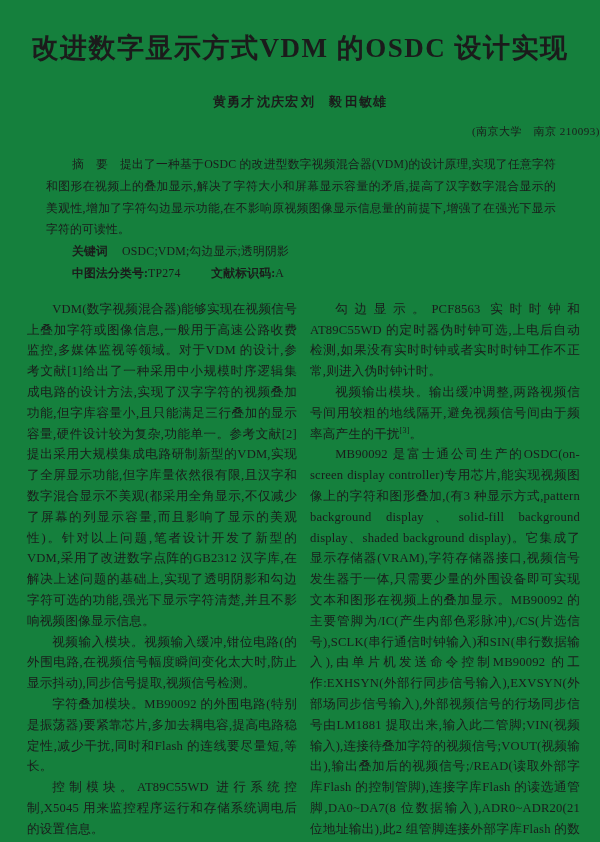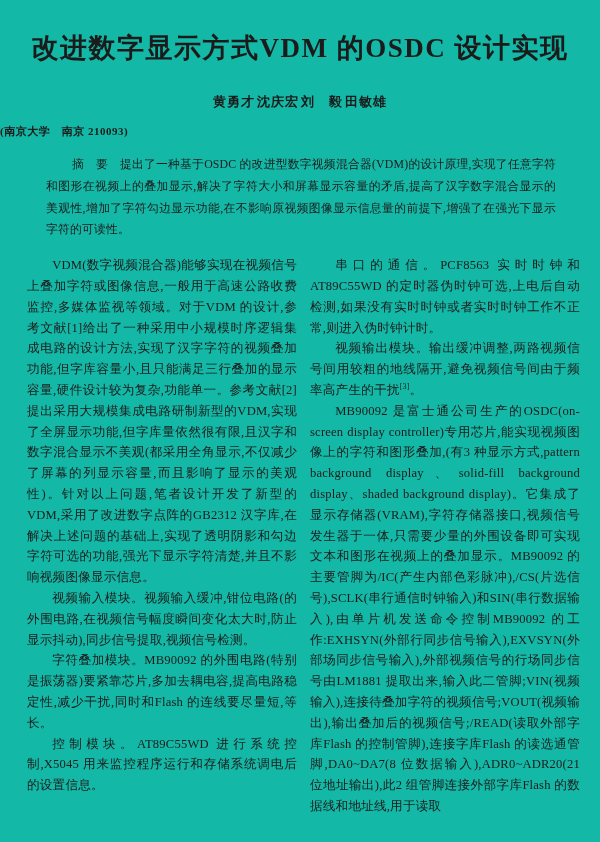--- a/index.html
+++ b/index.html
@@ -1,20 +1,20 @@
 <!DOCTYPE html>
 <html lang="zh"><head>
 <meta charset="utf-8">
 <style>
   html,body{margin:0;padding:0;background:#e9e9e7;}
   .page{
     position:relative;
     width:600px;height:842px;
     margin:0 auto;
-    background:#14b8a6;
+    background:#15803d;
     color:#1b1b1b;
     font-family:"Liberation Serif","DejaVu Serif",serif;
     overflow:hidden;
     box-sizing:border-box;
   }
   .title{
     margin:30px 20px 0 20px;
     text-align:center;
     font-size:27px;
     font-weight:bold;
@@ -25,24 +25,23 @@
     margin-top:27px;
     display:flex;
     justify-content:center;
     gap:2px;
     font-size:13px;
     font-weight:bold;
     letter-spacing:1px;
   }
   .affiliation{
     margin-top:13px;
-    text-align:left;
+    text-align:right;
     font-size:11px;
     letter-spacing:0.5px;
-    font-weight:bold;
   }
   .abstract{
     margin:15px 44px 0 46px;
     font-size:11.8px;
     line-height:21.8px;
     text-align:justify;
     letter-spacing:0.2px;
   }
   .abstract p{margin:0;}
   .abstract .first{text-indent:2.2em;}
@@ -87,32 +86,34 @@
     <span>黄勇才</span>
     <span>沈庆宏</span>
     <span>刘　毅</span>
     <span>田敏雄</span>
   </div>
 
   <div class="affiliation">(南京大学　南京 210093)</div>
 
   <div class="abstract">
     <p class="first"><span class="ab-label">摘　要</span><span>提出了一种基于OSDC 的改进型数字视频混合器(VDM)的设计原理,实现了任意字符和图形在视频上的叠加显示,解决了字符大小和屏幕显示容量的矛盾,提高了汉字数字混合显示的美观性,增加了字符勾边显示功能,在不影响原视频图像显示信息量的前提下,增强了在强光下显示字符的可读性。</span></p>
+    <p class="kw-line"><span class="kw-label">关键词</span><span>OSDC;VDM;勾边显示;透明阴影</span></p>
+    <p class="clc-line"><span class="clc-label">中图法分类号:</span><span>TP274</span><span class="doc-gap"></span><span class="doc-label">文献标识码:</span><span>A</span></p>
   </div>
 
   <div class="columns">
 
     <div class="col">
       <p class="indent">VDM(数字视频混合器)能够实现在视频信号上叠加字符或图像信息,一般用于高速公路收费监控,多媒体监视等领域。对于VDM 的设计,参考文献[1]给出了一种采用中小规模时序逻辑集成电路的设计方法,实现了汉字字符的视频叠加功能,但字库容量小,且只能满足三行叠加的显示容量,硬件设计较为复杂,功能单一。参考文献[2]提出采用大规模集成电路研制新型的VDM,实现了全屏显示功能,但字库量依然很有限,且汉字和数字混合显示不美观(都采用全角显示,不仅减少了屏幕的列显示容量,而且影响了显示的美观性)。针对以上问题,笔者设计开发了新型的VDM,采用了改进数字点阵的GB2312 汉字库,在解决上述问题的基础上,实现了透明阴影和勾边字符可选的功能,强光下显示字符清楚,并且不影响视频图像显示信息。</p>
       <p class="indent">视频输入模块。视频输入缓冲,钳位电路(的外围电路,在视频信号幅度瞬间变化太大时,防止显示抖动),同步信号提取,视频信号检测。</p>
       <p class="indent">字符叠加模块。MB90092 的外围电路(特别是振荡器)要紧靠芯片,多加去耦电容,提高电路稳定性,减少干扰,同时和Flash 的连线要尽量短,等长。</p>
       <p class="indent">控制模块。AT89C55WD 进行系统控制,X5045 用来监控程序运行和存储系统调电后的设置信息。</p>
     </div>
 
     <div class="col">
-      <p class="indent">串口的通信。PCF8563 实时时钟和AT89C55WD 的定时器伪时钟可选,上电后自动检测,如果没有实时时钟或者实时时钟工作不正常,则进入伪时钟计时。</p>
+      <p class="indent">勾边显示。PCF8563 实时时钟和AT89C55WD 的定时器伪时钟可选,上电后自动检测,如果没有实时时钟或者实时时钟工作不正常,则进入伪时钟计时。</p>
       <p class="indent"><span>视频输出模块。输出缓冲调整,两路视频信号间用较粗的地线隔开,避免视频信号间由于频率高产生的干扰</span><sup class="cite">[3]</sup><span>。</span></p>
       <p class="indent">MB90092 是富士通公司生产的OSDC(on-screen display controller)专用芯片,能实现视频图像上的字符和图形叠加,(有3 种显示方式,pattern background display、solid-fill background display、shaded background display)。它集成了显示存储器(VRAM),字符存储器接口,视频信号发生器于一体,只需要少量的外围设备即可实现文本和图形在视频上的叠加显示。MB90092 的主要管脚为/IC(产生内部色彩脉冲),/CS(片选信号),SCLK(串行通信时钟输入)和SIN(串行数据输入),由单片机发送命令控制MB90092 的工作:EXHSYN(外部行同步信号输入),EXVSYN(外部场同步信号输入),外部视频信号的行场同步信号由LM1881 提取出来,输入此二管脚;VIN(视频输入),连接待叠加字符的视频信号;VOUT(视频输出),输出叠加后的视频信号;/READ(读取外部字库Flash 的控制管脚),连接字库Flash 的读选通管脚,DA0~DA7(8 位数据输入),ADR0~ADR20(21 位地址输出),此2 组管脚连接外部字库Flash 的数据线和地址线,用于读取</p>
     </div>
 
   </div>
 
 </div>
 
 </body></html>

